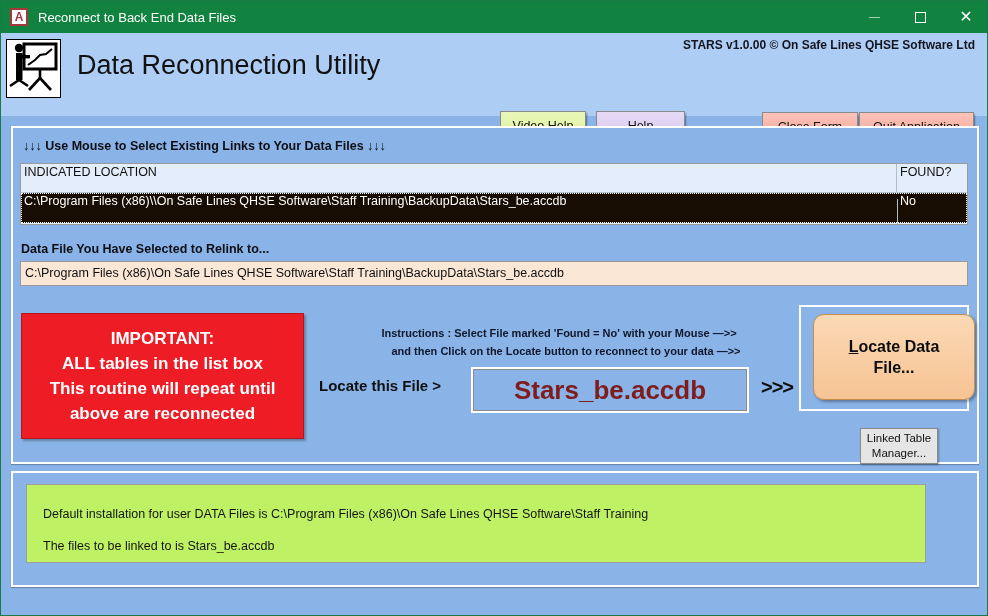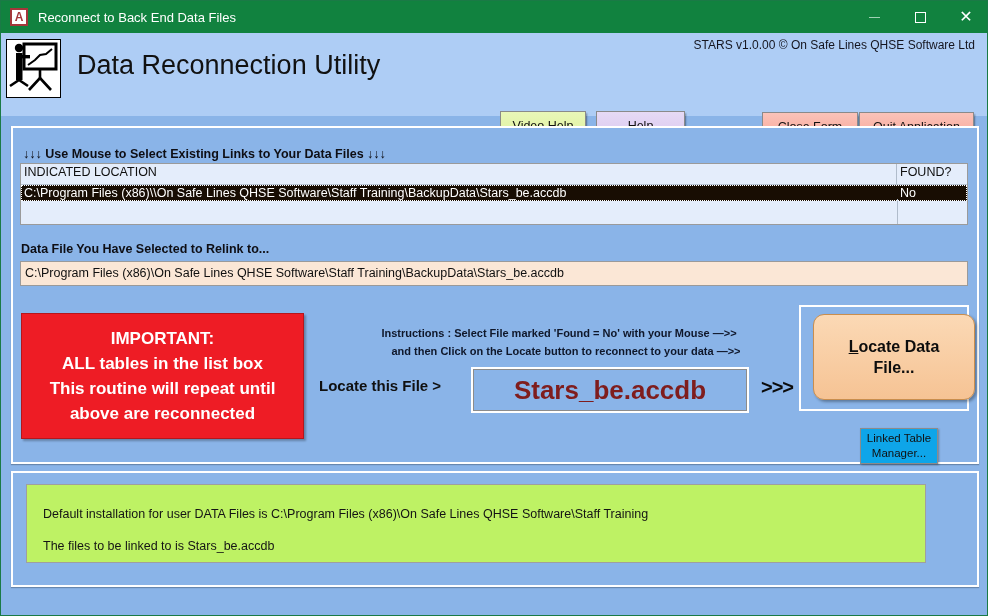--- a/index.html
+++ b/index.html
@@ -96,21 +96,21 @@
     left: 76px; top: 17px;
     font-size: 27px;
     color: #111111;
     font-family: "Liberation Sans", sans-serif;
     white-space: nowrap;
   }
   .brandline {
     position: absolute;
     right: 14px; top: 5px;
     font-size: 12px;
-    font-weight: normal;
+    font-weight: bold;
     color: #15151f;
     font-family: "Liberation Sans", sans-serif;
     white-space: nowrap;
   }
 
   .btn {
     position: absolute;
     box-sizing: border-box;
     border: 1px solid #8a8a8a;
     font-size: 12.5px;
@@ -154,53 +154,53 @@
   .panel-info { left: 10px; top: 470px; width: 968px; height: 116px; }
 
   .section-label {
     position: absolute;
     font-size: 12.5px;
     font-weight: bold;
     color: #0e0e14;
     font-family: "Liberation Sans", sans-serif;
     white-space: nowrap;
   }
-  .lbl-links { left: 10px; top: 11px; margin-top: 8px; }
+  .lbl-links { left: 10px; top: 11px; }
   .lbl-relink { left: 8px; top: 114px; }
 
   
   .listbox {
     position: absolute;
     left: 7px; top: 35px;
     width: 948px; height: 62px;
     background: #e4edfb;
     border: 1px solid #9a9a9a;
     box-sizing: border-box;
     overflow: hidden;
   }
   .list-head {
     display: flex;
-    height: 21px;
+    height: 29px;
     border-bottom: 1px solid #b8c4d4;
     box-sizing: border-box;
   }
   .lh-cell {
     font-size: 12.5px;
     color: #101010;
     padding-left: 3px;
     font-family: "Liberation Sans", sans-serif;
     line-height: 16px;
     white-space: nowrap;
     box-sizing: border-box;
   }
   .lh-loc { width: 876px; border-right: 1px solid #b0bccb; }
   .lh-found { flex: 1; }
   .list-row {
     display: flex;
-    height: 16px;
+    height: 30px;
     background: #180d03;
     color: #ffffff;
     outline: 1px dotted #ffffff;
     outline-offset: -1px;
   }
   .lr-cell {
     font-size: 12.5px;
     padding-left: 3px;
     font-family: "Liberation Sans", sans-serif;
     line-height: 17px;
@@ -344,21 +344,21 @@
     color: #0d0d0d;
     font-family: "Liberation Sans", sans-serif;
     line-height: 21px;
     box-shadow: 2px 2px 3px rgba(0,0,0,0.33);
     cursor: default;
   }
   .ltm-btn {
     position: absolute;
     left: 847px; top: 300px;
     width: 78px; height: 36px;
-    background: #0ea5e9;
+    background: #e5e5e5;
     border: 1px solid #8b8b8b;
     box-sizing: border-box;
     font-size: 11.5px;
     color: #111111;
     font-family: "Liberation Sans", sans-serif;
     display: flex;
     align-items: center;
     justify-content: center;
     text-align: center;
     line-height: 15px;

